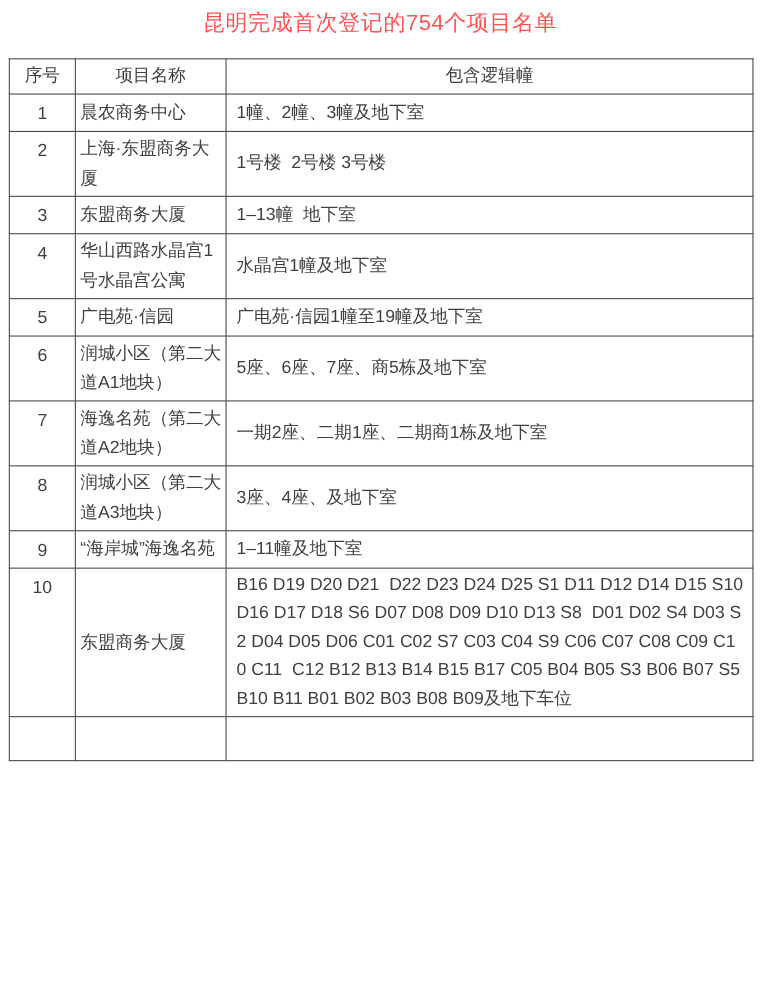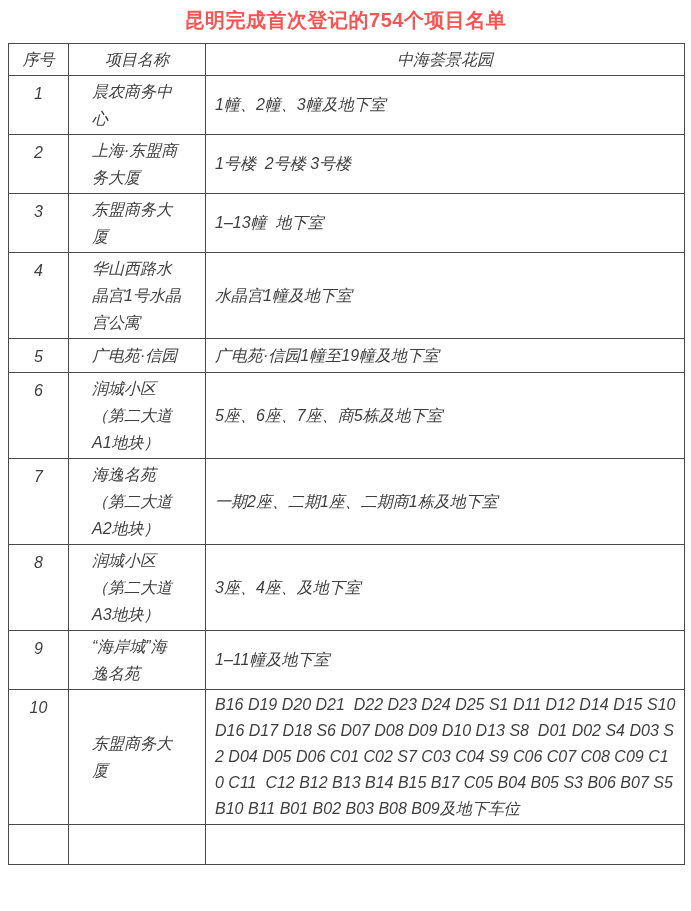--- a/index.html
+++ b/index.html
@@ -8,61 +8,60 @@
     background: #ffffff;
   }
   body {
     width: 691px;
     height: 911px;
     overflow: hidden;
     font-family: "Liberation Sans", "DejaVu Sans", sans-serif;
     color: var(--text-color, #3f3f3f);
   }
   .page-title {
-    margin: 7px 0 9px 0;
+    margin: 7px 0 19px 0;
     text-align: center;
     font-size: 20px;
-    font-weight: bold;
+    font-weight: normal;
     letter-spacing: 0.5px;
     color: var(--title-color, #fb5351);
   }
   table.project-table {
     border-collapse: collapse;
     table-layout: fixed;
     margin-left: 8px;
     width: 676px;
     font-size: 16px;
   }
   .project-table col.col-no   { width: 60px; }
   .project-table col.col-name { width: 137px; }
   .project-table col.col-bld  { width: 479px; }
   .project-table th, .project-table td {
     border: 1.5px solid var(--border-color, #4a4a4a);
     color: var(--text-color, #3f3f3f);
-    font-style: italic;
   }
   .project-table tr { height: 34px; }
   .project-table thead tr { height: 31px; }
   .project-table th {
     font-weight: normal;
     text-align: center;
     padding: 2px 8px;
     line-height: 27px;
     vertical-align: middle;
   }
   .project-table th.c-no { text-align: center; padding: 2px 2px; }
   .project-table td.c-no {
     text-align: center;
     vertical-align: top;
     padding-top: 4px;
     line-height: 27px;
   }
   .project-table td.c-name {
     vertical-align: middle;
-    padding: 2px 23px;
+    padding: 2px 4px;
     line-height: 27px;
   }
   .project-table td.c-bld {
     vertical-align: middle;
     padding: 2px 8px 2px 9px;
     line-height: 26px;
     white-space: pre-wrap;
     word-break: break-all;
   }
   .project-table tr.partial-row { height: 40px; }
@@ -75,21 +74,21 @@
 <table class="project-table">
   <colgroup>
     <col class="col-no">
       <col class="col-name">
       <col class="col-bld">
   </colgroup>
   <thead>
     <tr>
       <th class="c-no">序号</th>
       <th class="c-name">项目名称</th>
-      <th class="c-bld">中海荟景花园</th>
+      <th class="c-bld">包含逻辑幢</th>
     </tr>
   </thead>
   <tbody id="table-body">
     <tr>
     <td class="c-no">1</td>
     <td class="c-name">晨农商务中心</td>
     <td class="c-bld">1幢、2幢、3幢及地下室</td>
   </tr>
       <tr>
     <td class="c-no">2</td>

